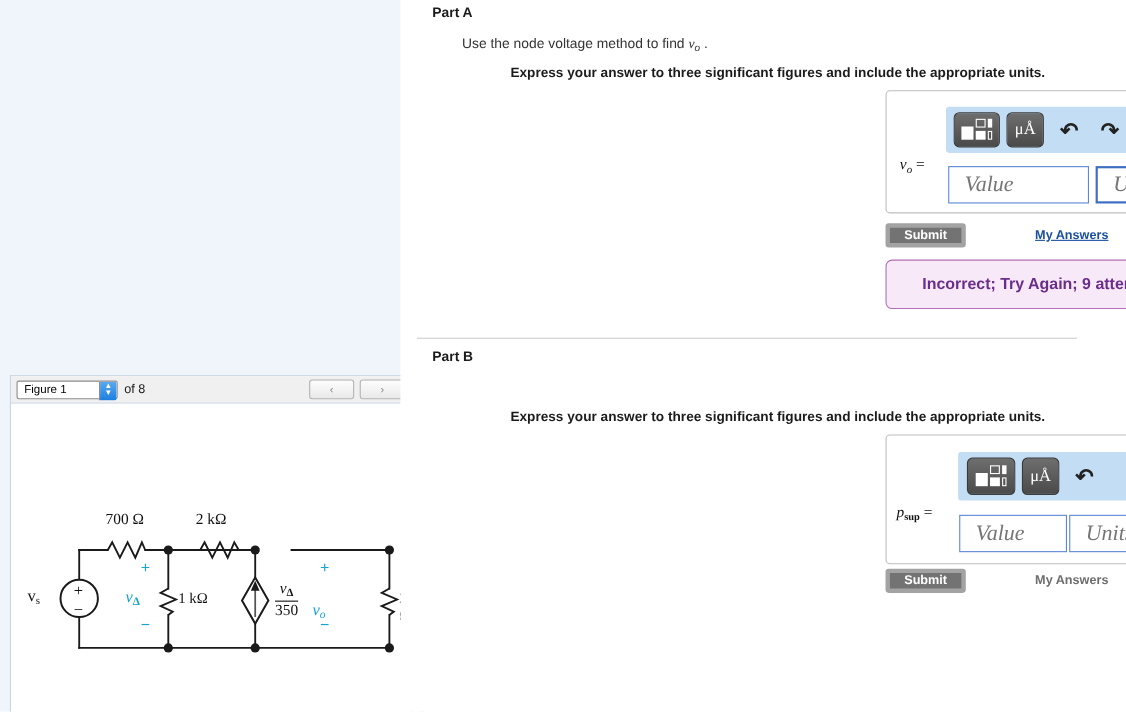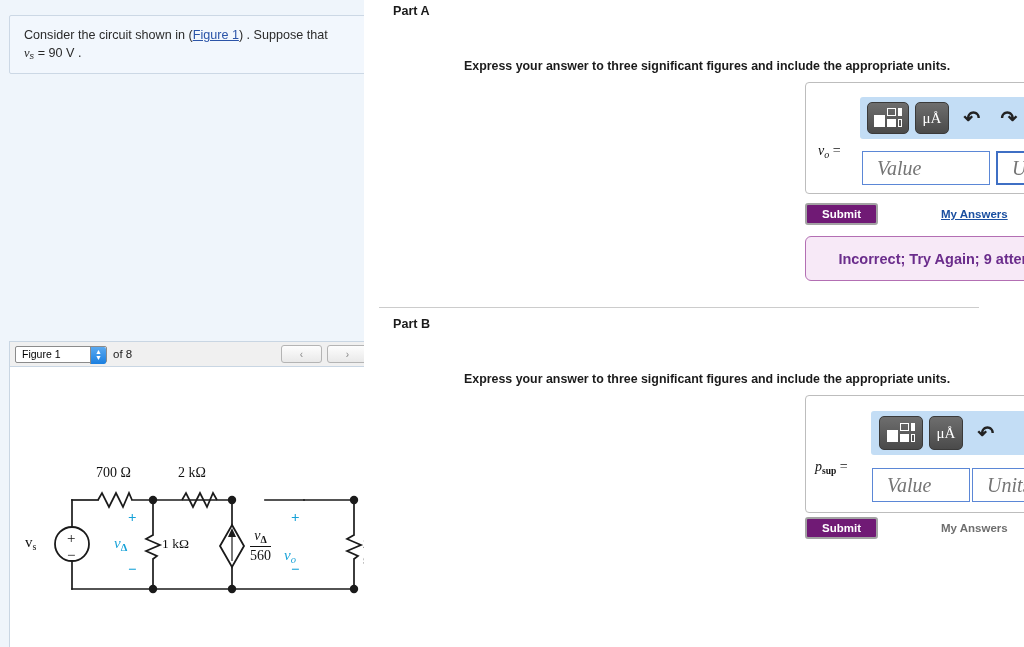--- a/index.html
+++ b/index.html
@@ -167,22 +167,22 @@
     color: #9a9a9a;
     padding: 0 0 0 14px;
     outline: none;
   }
   .inp.focused { border: 2px solid #3f6fc4; }
 
   
   .btn-submit {
     position: absolute;
     width: 73px; height: 22px;
-    background: #701a75;
-    border: 2px solid #a3a3a3;
+    background: #737373;
+    border: 4px solid #a3a3a3;
     border-radius: 3px;
     color: #fff; font-size: 11.5px; font-weight: bold;
     display: flex; align-items: center; justify-content: center;
     cursor: pointer;
   }
   .lnk {
     position: absolute;
     font-size: 11.5px; font-weight: bold;
     color: #1a4fa0; text-decoration: underline;
     cursor: pointer;
@@ -205,27 +205,20 @@
     font-size: 14.5px; font-weight: bold; color: #6b2d8c;
   }
 </style>
 </head>
 <body>
 
 <div id="root">
 
   <div class="left-col">
 
-    <div class="problem-box">
-      <div class="problem-text">
-        <span>Consider the circuit shown in (</span><span class="fig-link">Figure 1</span><span>) . Suppose that</span><br>
-        <span class="mi">v</span><span class="mi-sub">s</span>
-        <span>= 90  V .</span>
-      </div>
-    </div>
 
     <div class="figure-panel">
 
       <div class="figure-bar">
         <div class="fig-select">
           <span class="lbl">Figure 1</span>
           <span class="stepper">
             <span>▲</span>
               <span>▼</span>
           </span>
@@ -304,37 +297,40 @@
           <div style="position:absolute;left:118px;top:142px;font-size:15px;color:#17a2d8;font-weight:bold;">+</div>
           <div style="position:absolute;left:104px;top:168px;font-size:15px;font-style:italic;color:#17a2d8;">
             <span>v</span><span style="font-size:10.5px;vertical-align:-0.3em;font-style:normal;font-weight:bold;">Δ</span>
           </div>
           <div style="position:absolute;left:118px;top:194px;font-size:15px;color:#17a2d8;font-weight:bold;">−</div>
 
           <div style="position:absolute;left:240px;top:161px;font-size:14px;color:#111;text-align:center;">
             <div style="font-style:italic;border-bottom:1.4px solid #111;padding:0 2px 1px 2px;">
               <span>v</span><span style="font-size:10px;vertical-align:-0.3em;font-style:normal;font-weight:bold;">Δ</span>
             </div>
-            <div style="padding-top:1px;">560</div>
+            <div style="padding-top:1px;">350</div>
           </div>
 
           <div style="position:absolute;left:281px;top:142px;font-size:15px;color:#17a2d8;font-weight:bold;">+</div>
           <div style="position:absolute;left:274px;top:180px;font-size:15px;font-style:italic;color:#17a2d8;">
             <span>v</span><span style="font-size:10.5px;vertical-align:-0.3em;font-style:italic;">o</span>
           </div>
           <div style="position:absolute;left:281px;top:194px;font-size:15px;color:#17a2d8;font-weight:bold;">−</div>
         </div>
       </div>
     </div>
   </div>
 
   <div class="right-col">
 
     <div class="part-head part-a-head">Part A</div>
 
+    <div class="q-text" style="top:32px;">
+      <span>Use the node voltage method to find </span><span class="mi">v</span><span class="mi-sub">o</span><span> .</span>
+    </div>
 
     <div class="q-bold" style="top:59px;">Express your answer to three significant figures and include the appropriate units.</div>
 
     <div class="answer-box" style="left:441px; top:82px; width:369px; height:112px;">
 
       <div class="mathbar" style="left:54px; top:14px; width:298px; height:42px;">
         <div class="tbtn" style="margin-left:7px; width:42px; height:32px;">
           <span class="tmpl-icon">
             <i class="b1"></i>
               <i class="b2"></i>

